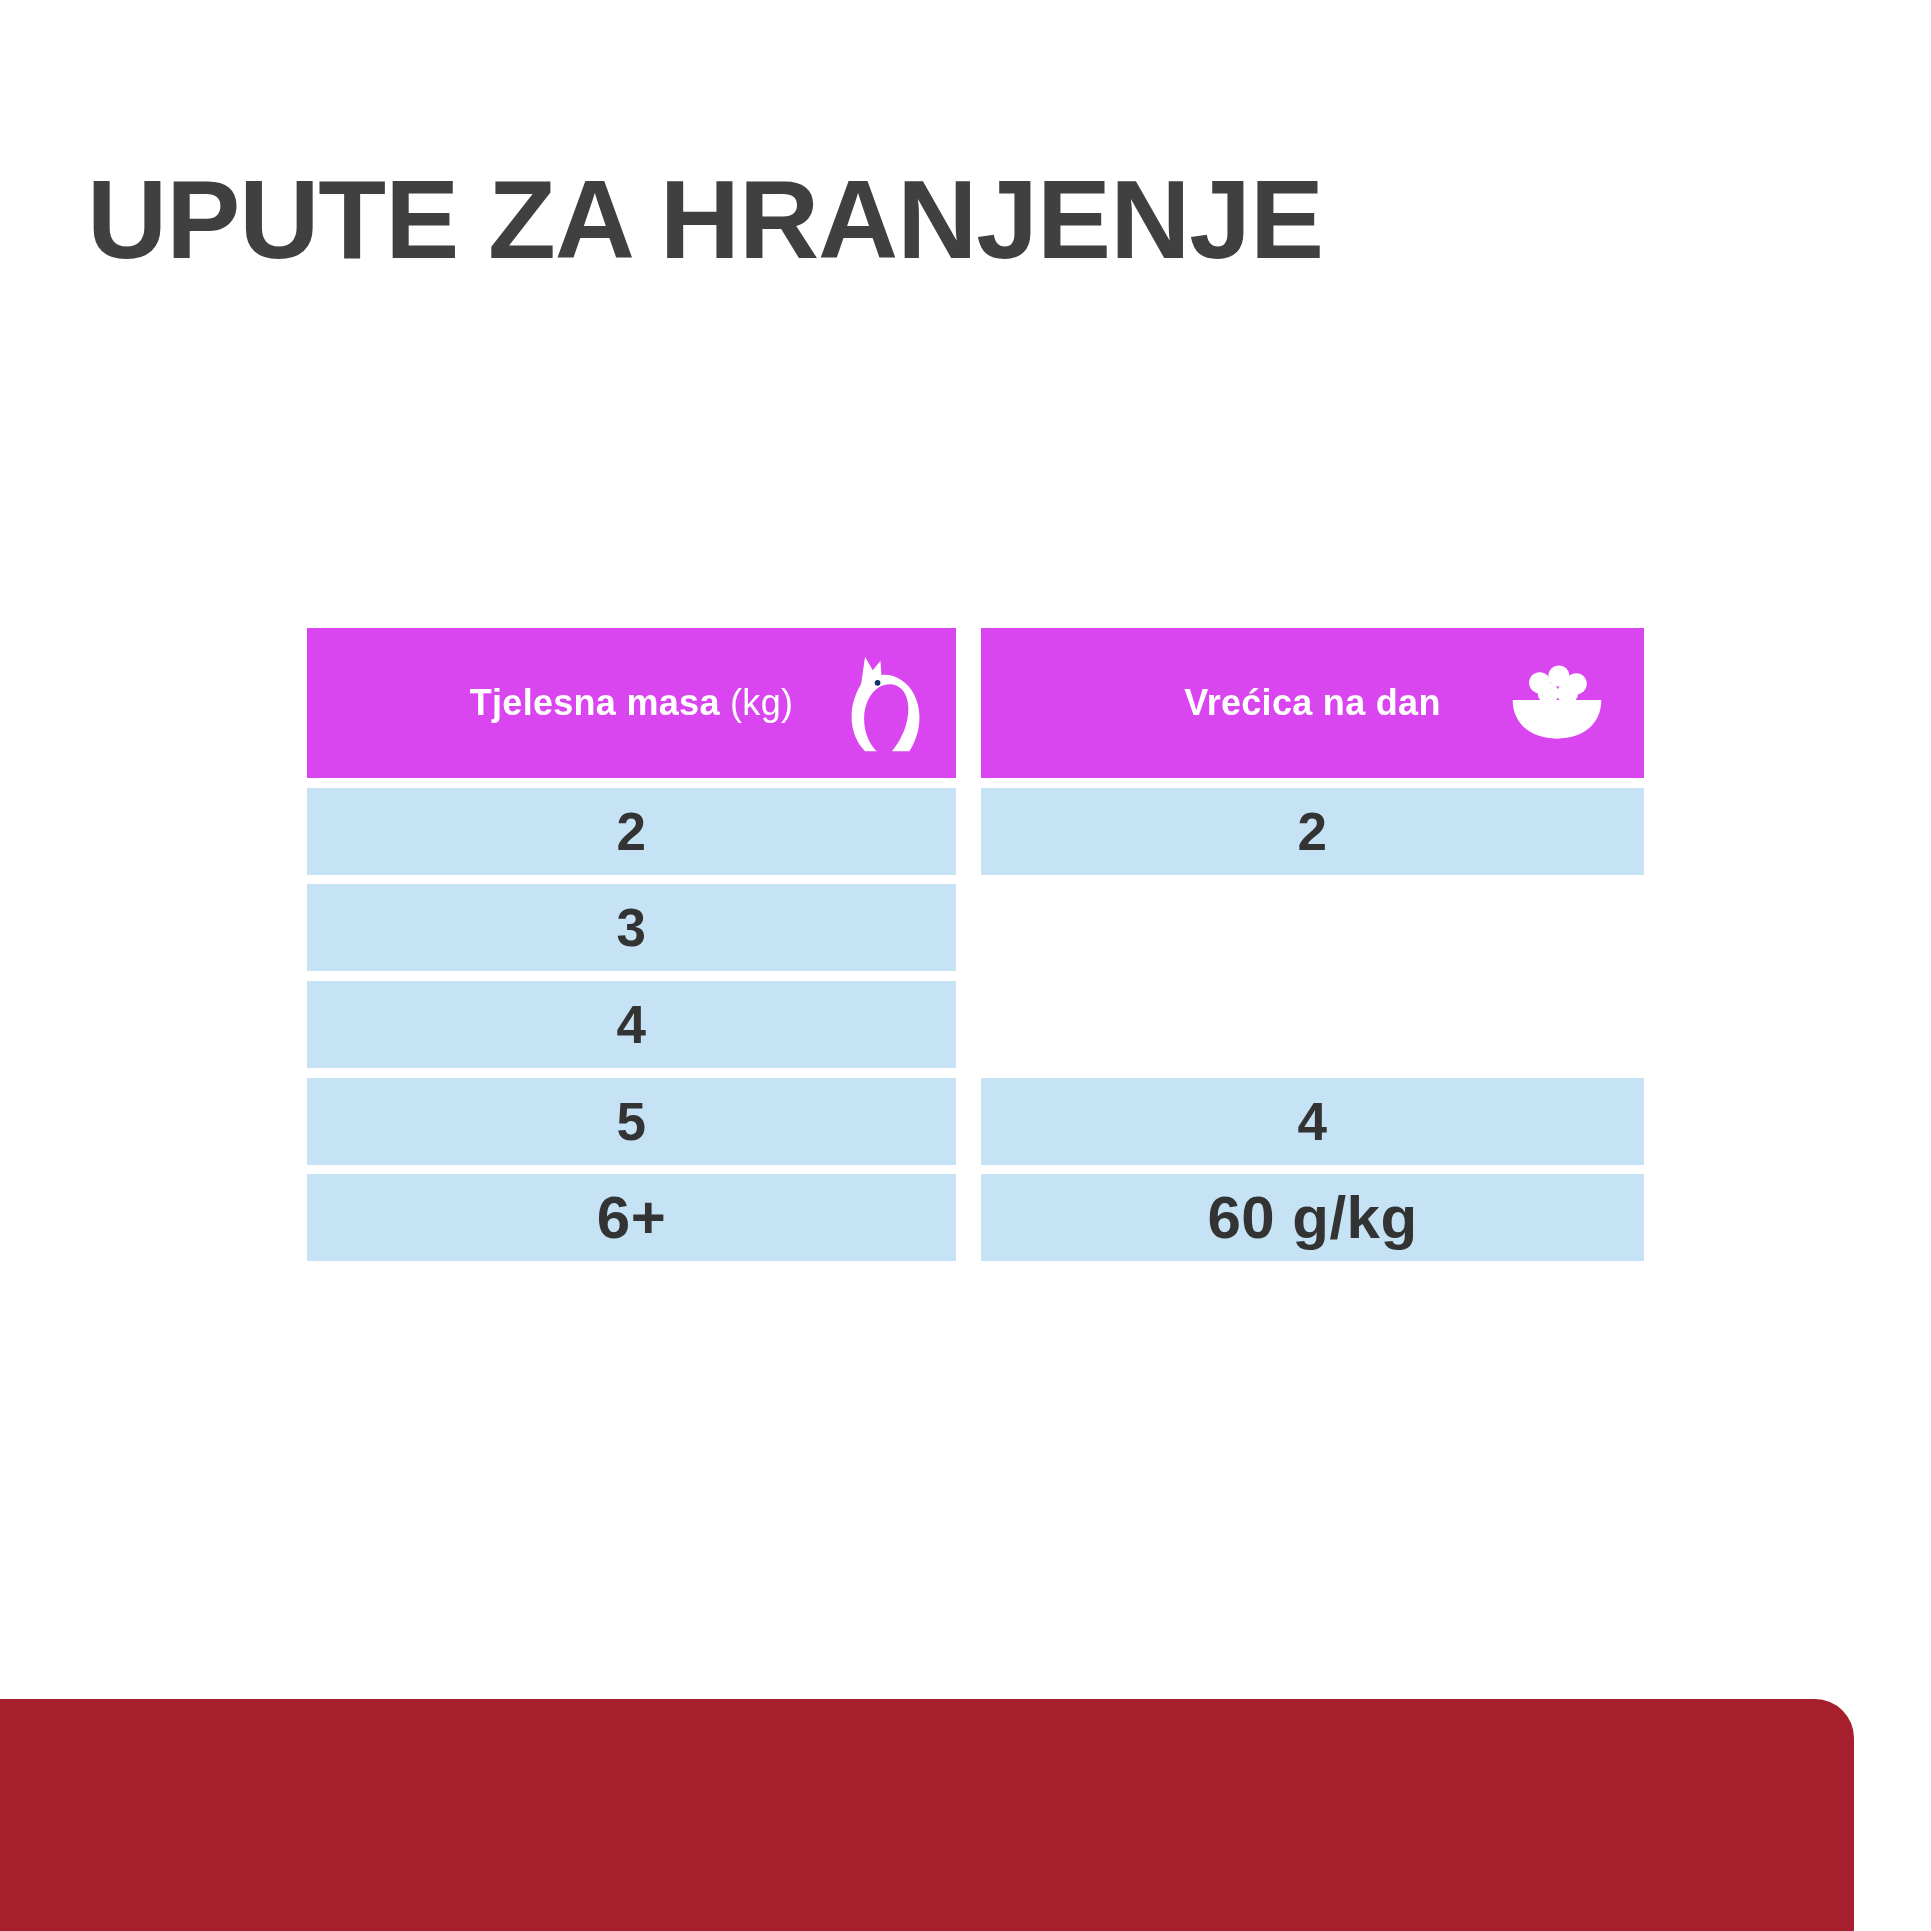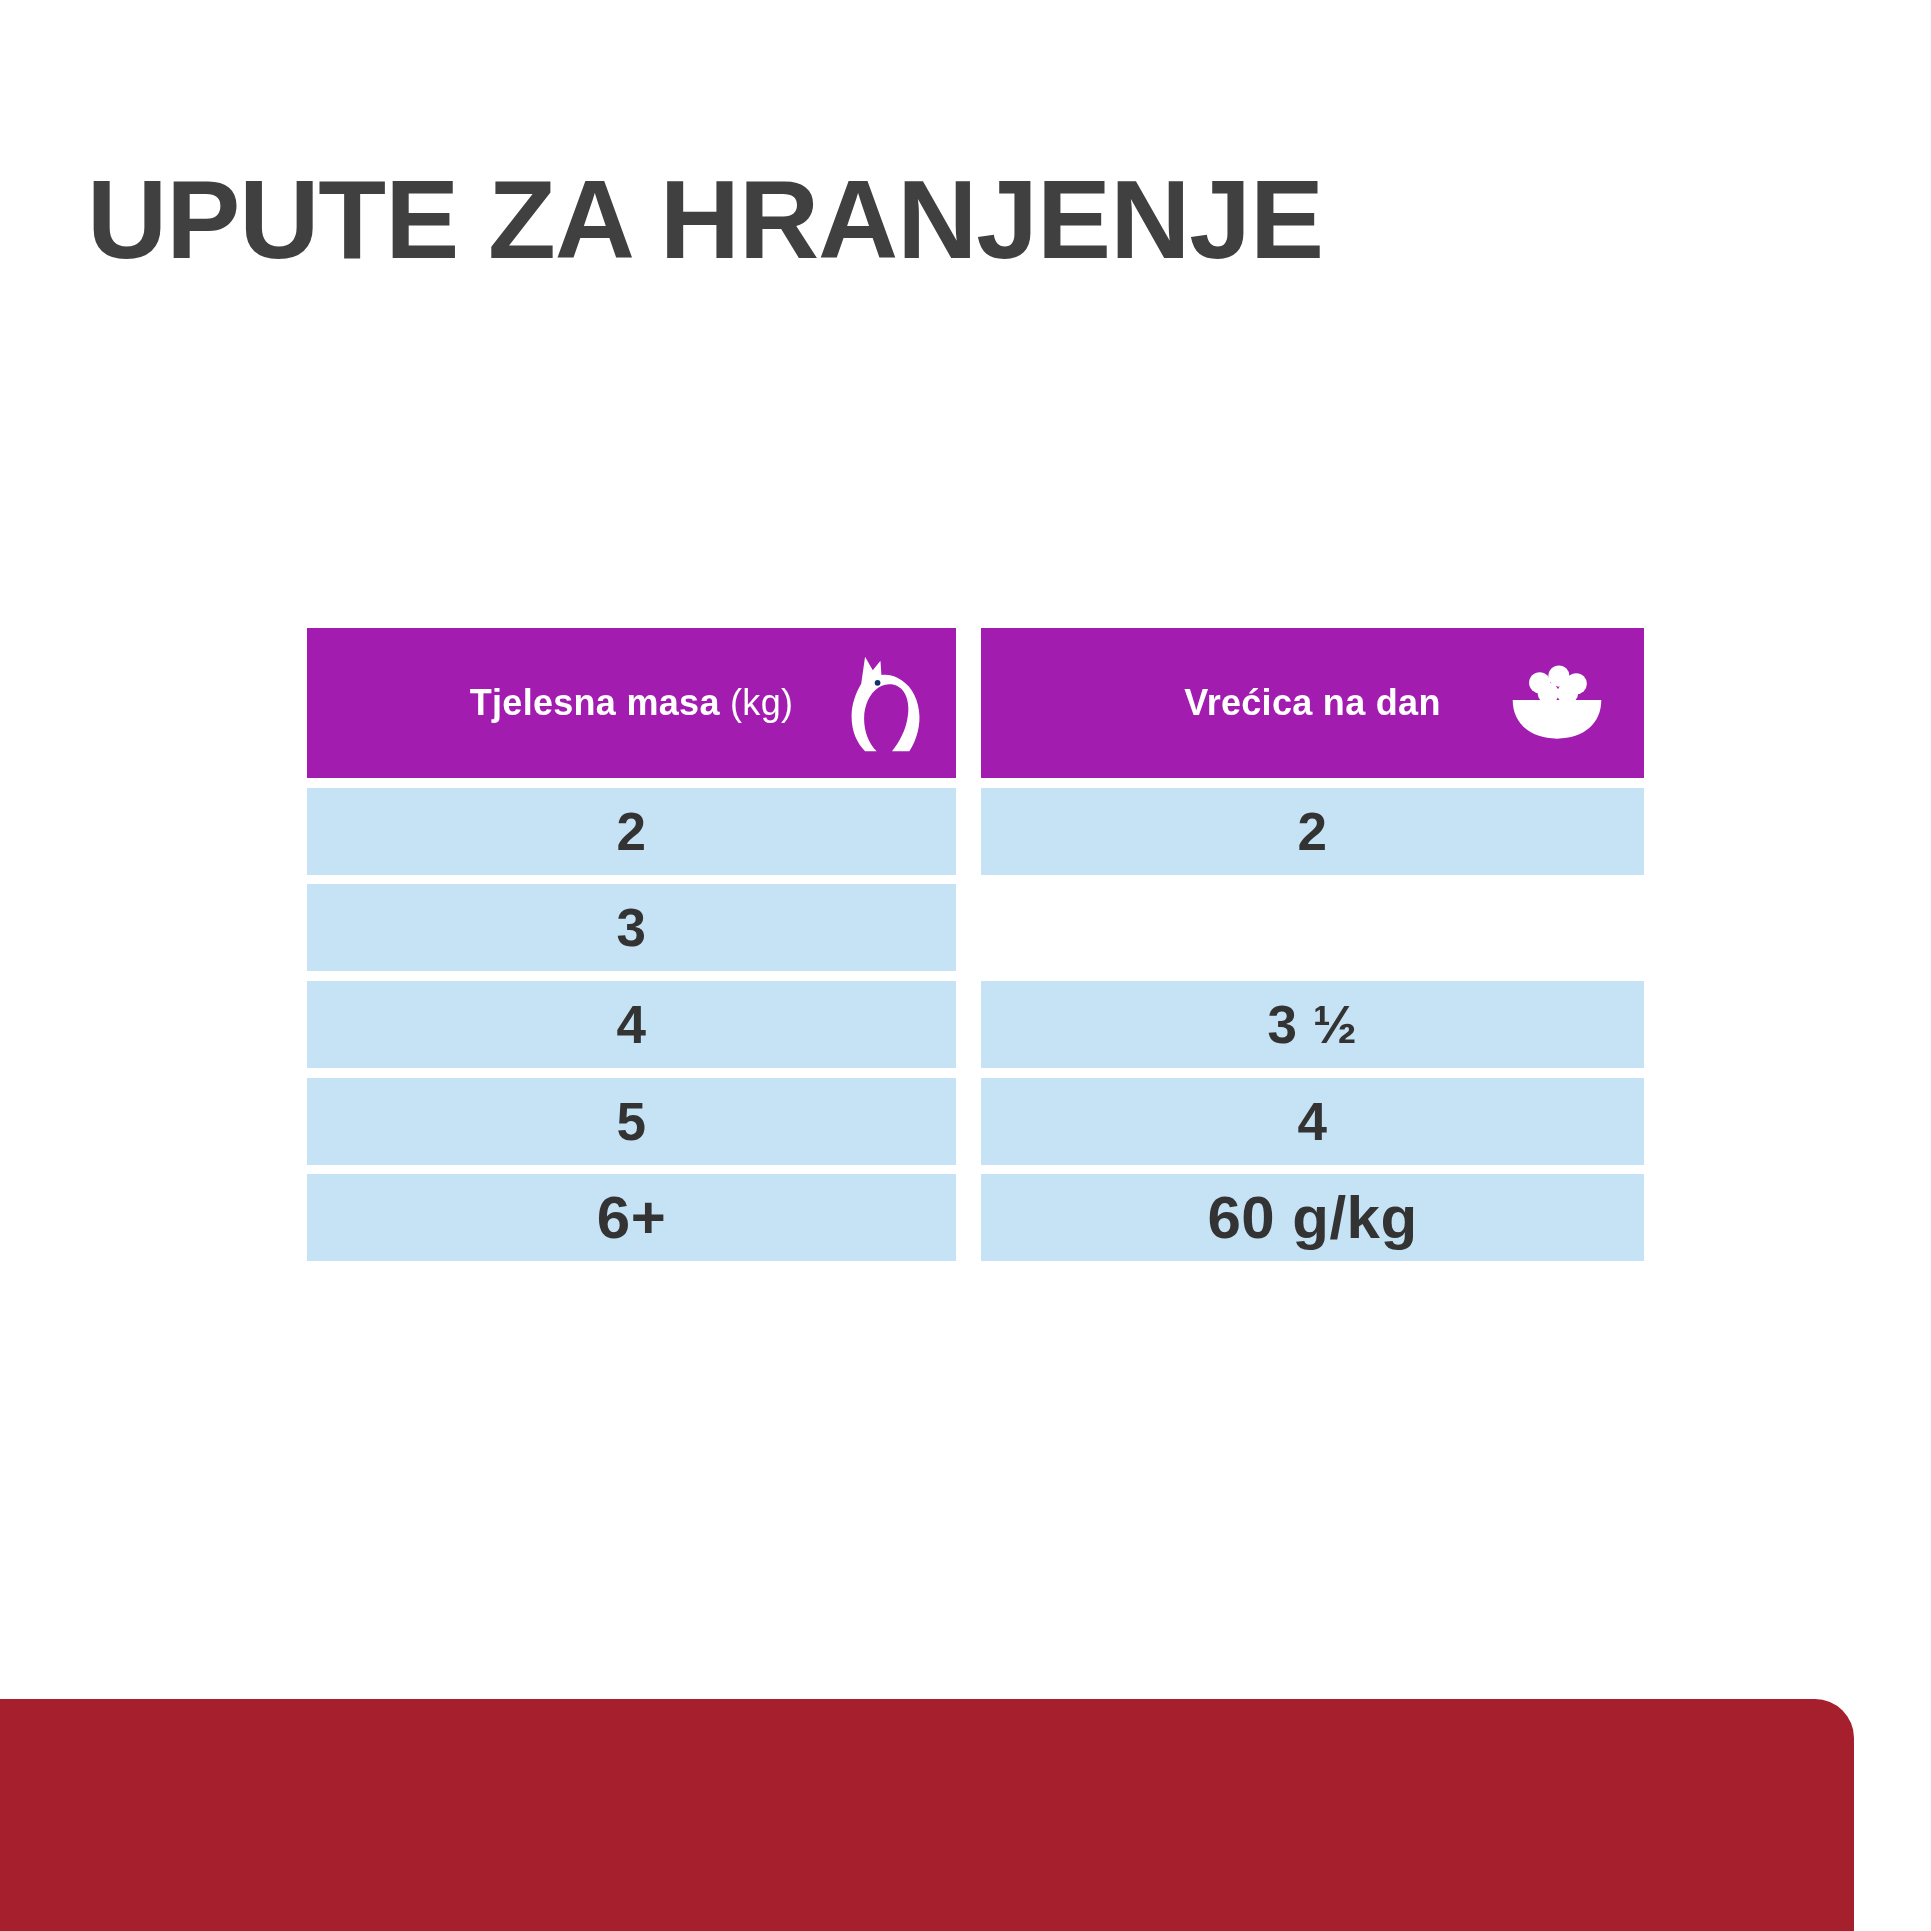--- a/index.html
+++ b/index.html
@@ -46,21 +46,21 @@
     box-sizing: border-box;
     display: flex;
     align-items: center;
     justify-content: center;
     position: relative;
   }
   .col-a { width: 649px; }
   .col-b { width: 663px; }
 
   .head-row .cell {
-    background: #a21caf;
+    background: #d946ef;
     height: 150px;
     justify-content: center;
   }
   .head-row { margin-bottom: 9.7px; }
 
   .head-label {
     color: #ffffff;
     font-size: 36px;
     font-weight: bold;
     letter-spacing: 0.3px;
@@ -155,23 +155,20 @@
   <div class="table-row body-row">
     <div class="cell col-a">
       <span class="value">3</span>
     </div>
   </div>
 
   <div class="table-row body-row">
     <div class="cell col-a">
       <span class="value">4</span>
     </div>
-    <div class="cell col-b">
-      <span class="value">3 ½</span>
-    </div>
   </div>
 
   <div class="table-row body-row">
     <div class="cell col-a">
       <span class="value">5</span>
     </div>
     <div class="cell col-b">
       <span class="value">4</span>
     </div>
   </div>

